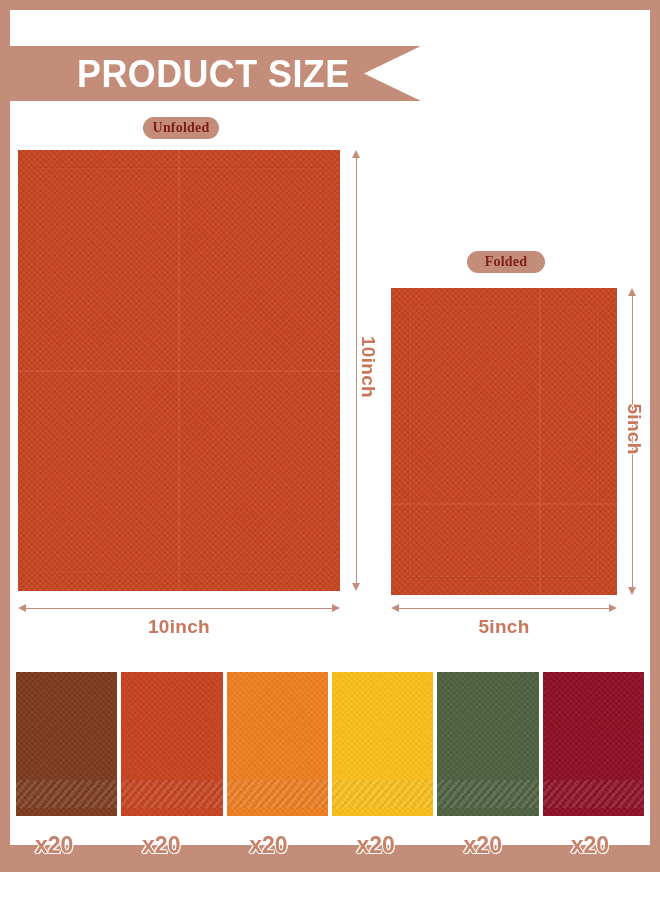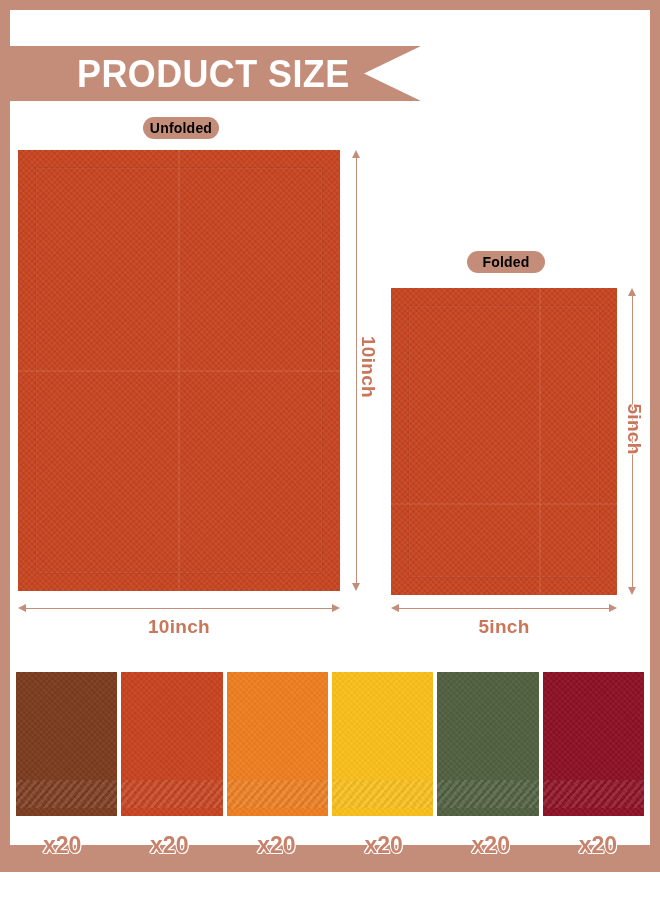--- a/index.html
+++ b/index.html
@@ -110,22 +110,22 @@
     color: #ffffff;
     transform: scaleX(0.92);
     transform-origin: center center;
   }
 
   
   .pill {
     position: absolute;
     background: #c38d79;
     border-radius: 12px;
-    color: #000000;
-    font-family: Liberation Sans, sans-serif;
+    color: #7f1d1d;
+    font-family: Liberation Serif, serif;
     font-weight: 700;
     font-size: 14px;
     text-align: center;
     display: flex;
     align-items: center;
     justify-content: center;
     letter-spacing: 0.2px;
   }
   .pill-unfolded { left: 143px; top: 117px; width: 76px; height: 22px; }
   .pill-folded   { left: 467px; top: 251px; width: 78px; height: 22px; }
@@ -222,21 +222,21 @@
     bottom: 8px;
     height: 28px;
     background-image: repeating-linear-gradient(-50deg,
         rgba(255,255,255,0.10) 0 3px,
         rgba(0,0,0,0.04) 3px 6px);
     pointer-events: none;
   }
 
   .qty-row {
     position: absolute;
-    left: 16px;
+    left: 8px;
     top: 828px;
     width: 628px;
     height: 34px;
     display: flex;
     gap: 15px;
   }
   .qty {
     flex: 1 1 0;
     text-align: center;
     font-family: "Liberation Sans Narrow", "Liberation Sans", sans-serif;

